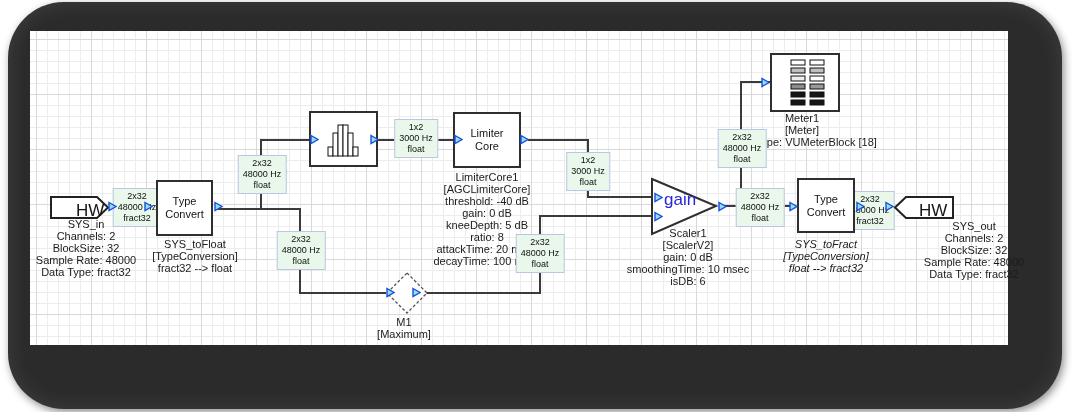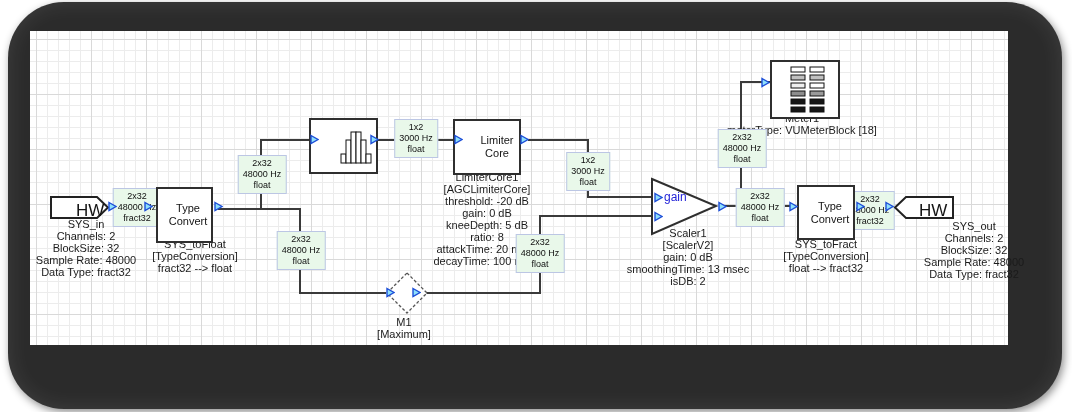--- a/index.html
+++ b/index.html
@@ -15,26 +15,26 @@
             linear-gradient(to bottom,#ececec 1px,transparent 1px);
           background-size:55px 55px,55px 55px,11px 11px,11px 11px;
           background-position:6px 8px,6px 8px,6px 8px,6px 8px;}
   .wire{position:absolute;background:#3a3a3a;z-index:1;}
   .caption{position:absolute;z-index:2;font-size:11px;line-height:12px;color:#1b1b1b;
            text-align:center;transform:translateX(-50%);white-space:nowrap;}
   .wlabel{position:absolute;z-index:3;background:#e9f8ea;border:1px solid #bcc6e4;
           font-size:9px;line-height:11px;color:#101010;text-align:center;
           padding:2px 4px;transform:translateX(-50%);white-space:nowrap;}
   .block{position:absolute;z-index:3;background:#fff;border:2px solid #2f2f2f;box-sizing:border-box;
-         display:flex;align-items:center;justify-content:flex-end;text-align:center;
-         font-size:11px;line-height:13px;color:#141414;margin-top:7px;}
+         display:flex;align-items:center;justify-content:center;text-align:center;
+         font-size:11px;line-height:13px;color:#141414;}
   .shape{position:absolute;z-index:3;}
   .shape .stext{position:absolute;font-size:17px;color:#141414;z-index:4;}
   .pin{position:absolute;z-index:5;width:9px;height:11px;}
-  .gain-tag{position:absolute;font-size:12px;color:#2626d8;z-index:4;}
+  .gain-tag{position:absolute;font-size:17px;color:#2626d8;z-index:4;}
 </style>
 </head>
 <body>
 
 <div class="page">
   <div class="frame">
     <div class="canvas">
 
       <div class="wire" style="left:83px;top:175px;width:39px;height:2px;"></div>
       <div class="wire" style="left:188px;top:177px;width:82px;height:2px;"></div>
@@ -62,43 +62,44 @@
           <div>Data Type: fract32</div>
         </div>
       <div class="caption" style="left:165px;top:207px;">
           <div>SYS_toFloat</div>
           <div>[TypeConversion]</div>
           <div>fract32 --&gt; float</div>
         </div>
       <div class="caption" style="left:457px;top:140px;">
           <div>LimiterCore1</div>
           <div>[AGCLimiterCore]</div>
-          <div>threshold: -20 dB</div>
+          <div>threshold: -40 dB</div>
           <div>gain: 0 dB</div>
           <div>kneeDepth: 5 dB</div>
           <div>ratio: 8</div>
           <div>attackTime: 20 msec</div>
           <div>decayTime: 100 msec</div>
         </div>
       <div class="caption" style="left:374px;top:285px;">
           <div>M1</div>
           <div>[Maximum]</div>
         </div>
       <div class="caption" style="left:658px;top:196px;">
           <div>Scaler1</div>
           <div>[ScalerV2]</div>
           <div>gain: 0 dB</div>
-          <div>smoothingTime: 13 msec</div>
-          <div>isDB: 2</div>
+          <div>smoothingTime: 10 msec</div>
+          <div>isDB: 6</div>
         </div>
       <div class="caption" style="left:772px;top:81px;">
           <div>Meter1</div>
+          <div>[Meter]</div>
           <div>meterType: VUMeterBlock [18]</div>
         </div>
-      <div class="caption" style="left:796px;top:207px;">
+      <div class="caption" style="left:796px;top:207px;font-style:italic;">
           <div>SYS_toFract</div>
           <div>[TypeConversion]</div>
           <div>float --&gt; fract32</div>
         </div>
       <div class="caption" style="left:944px;top:189px;">
           <div>SYS_out</div>
           <div>Channels: 2</div>
           <div>BlockSize: 32</div>
           <div>Sample Rate: 48000</div>
           <div>Data Type: fract32</div>

